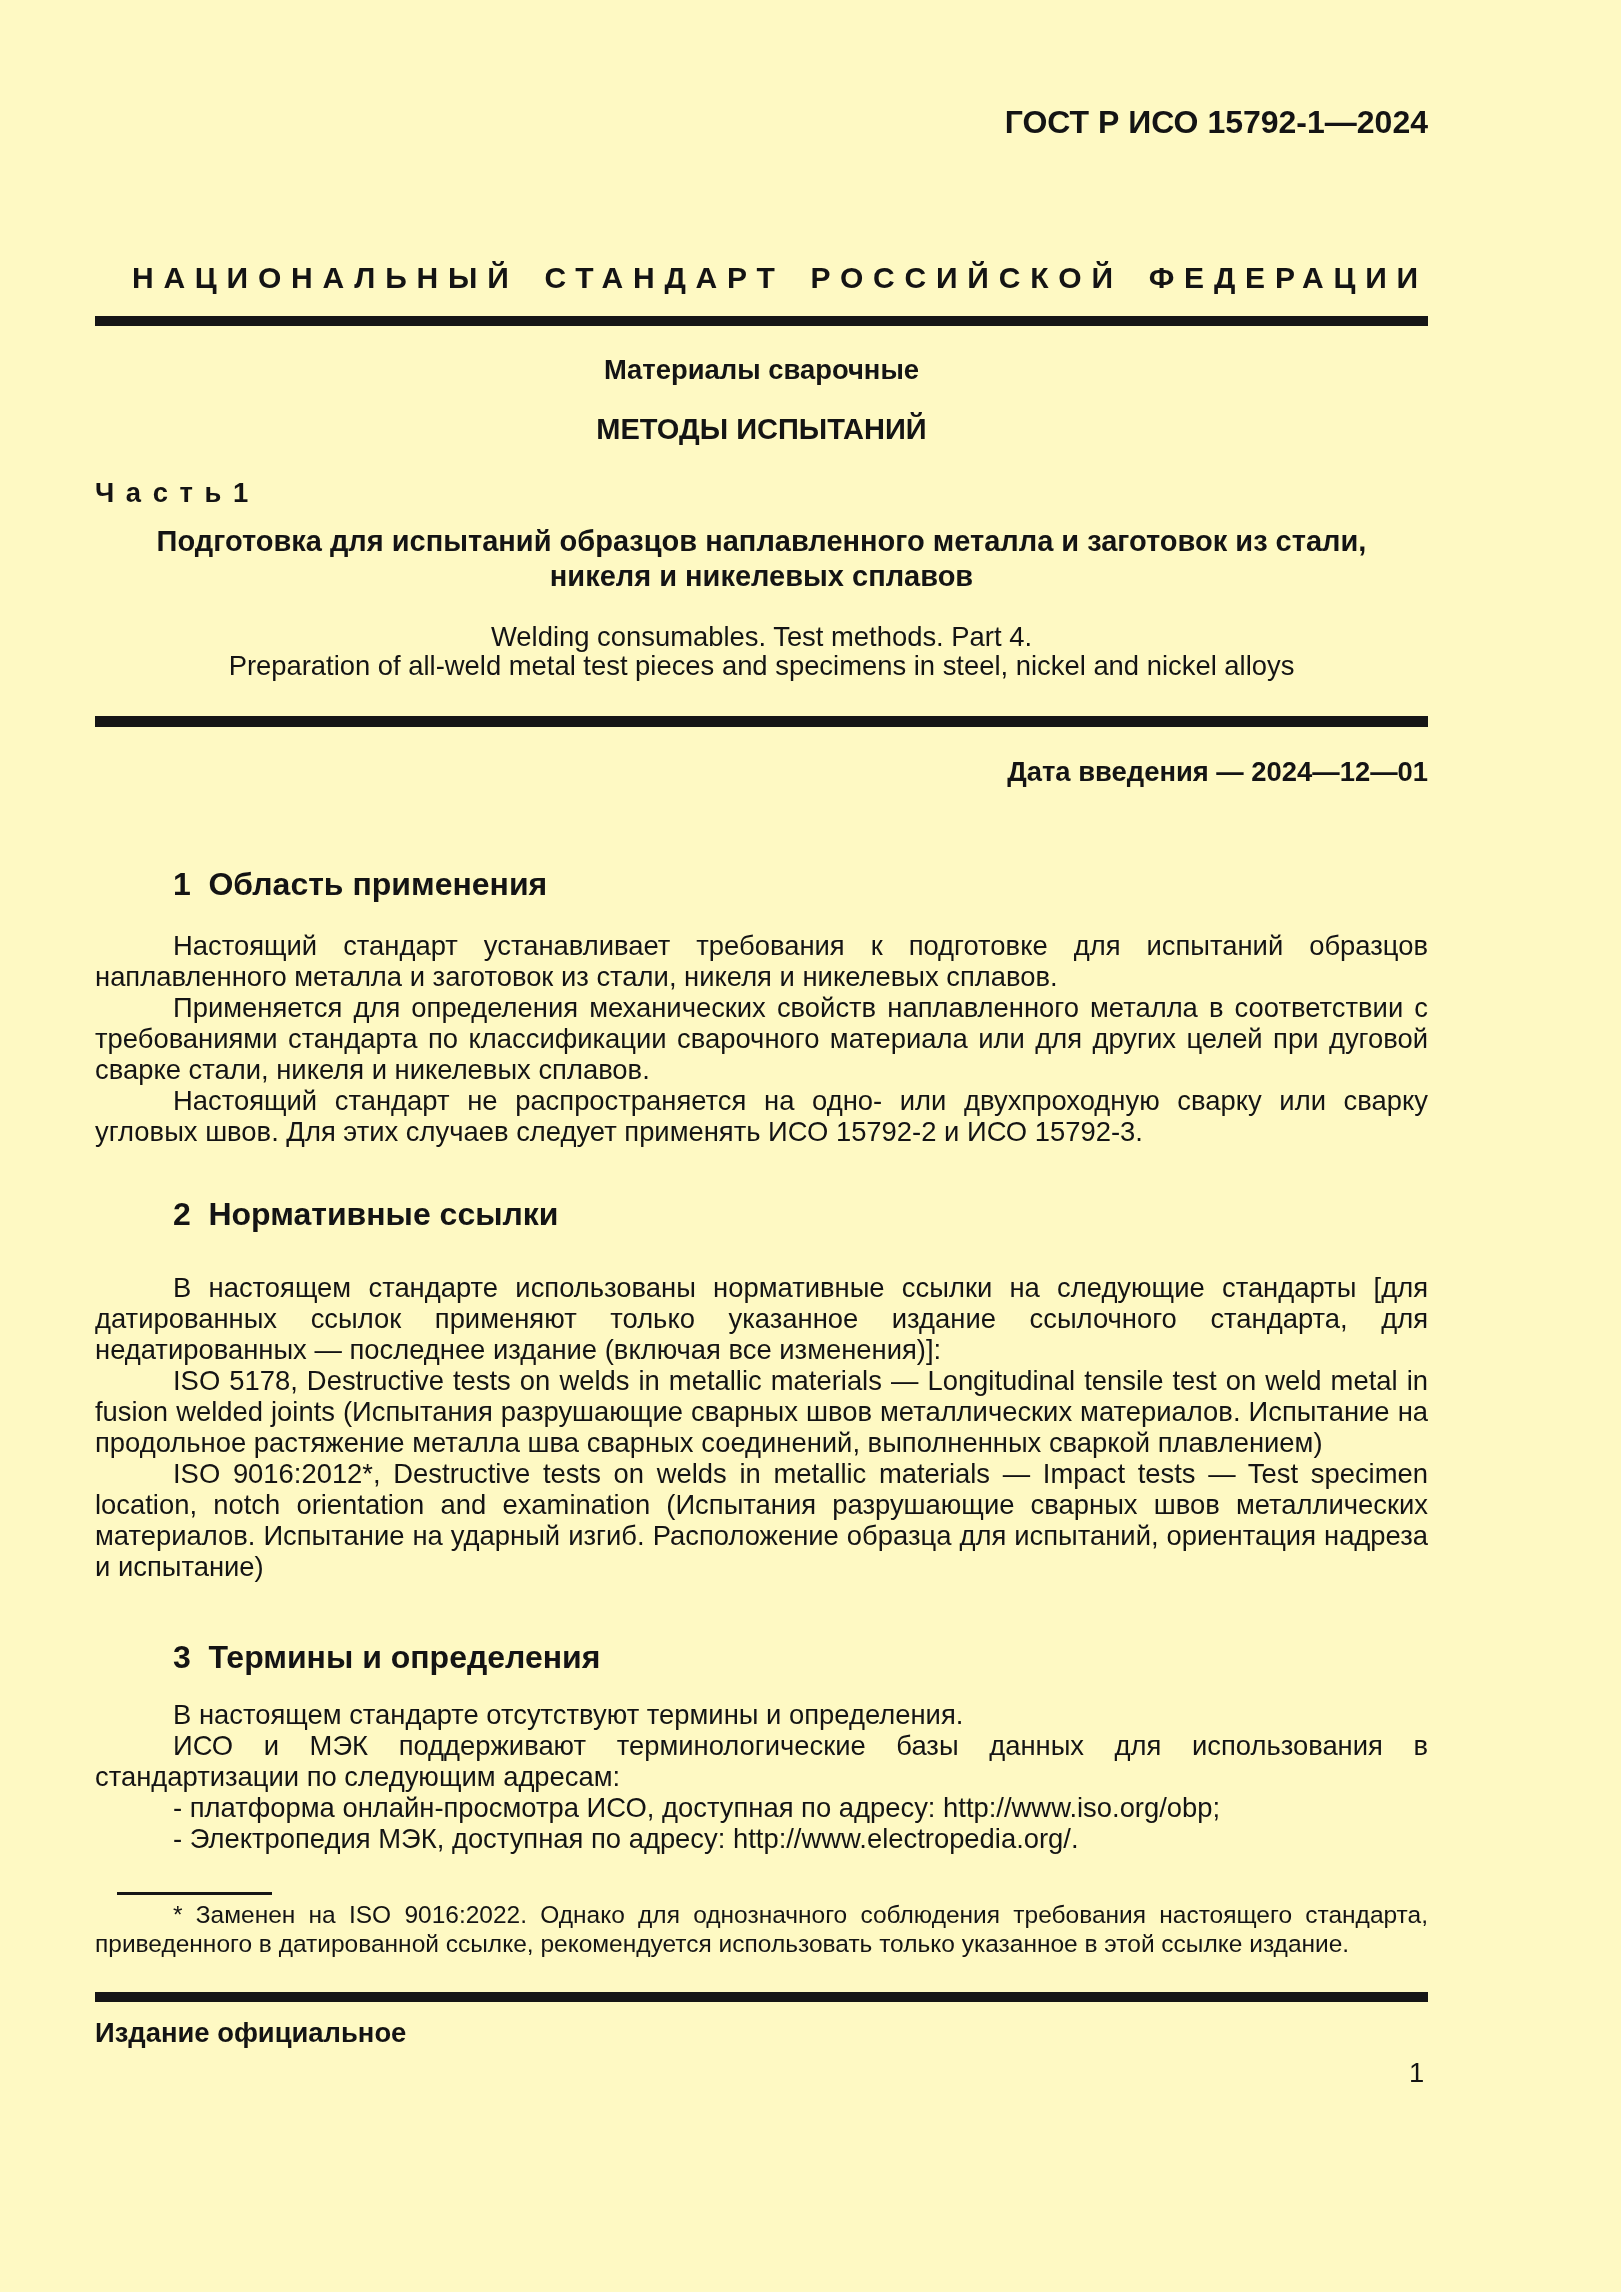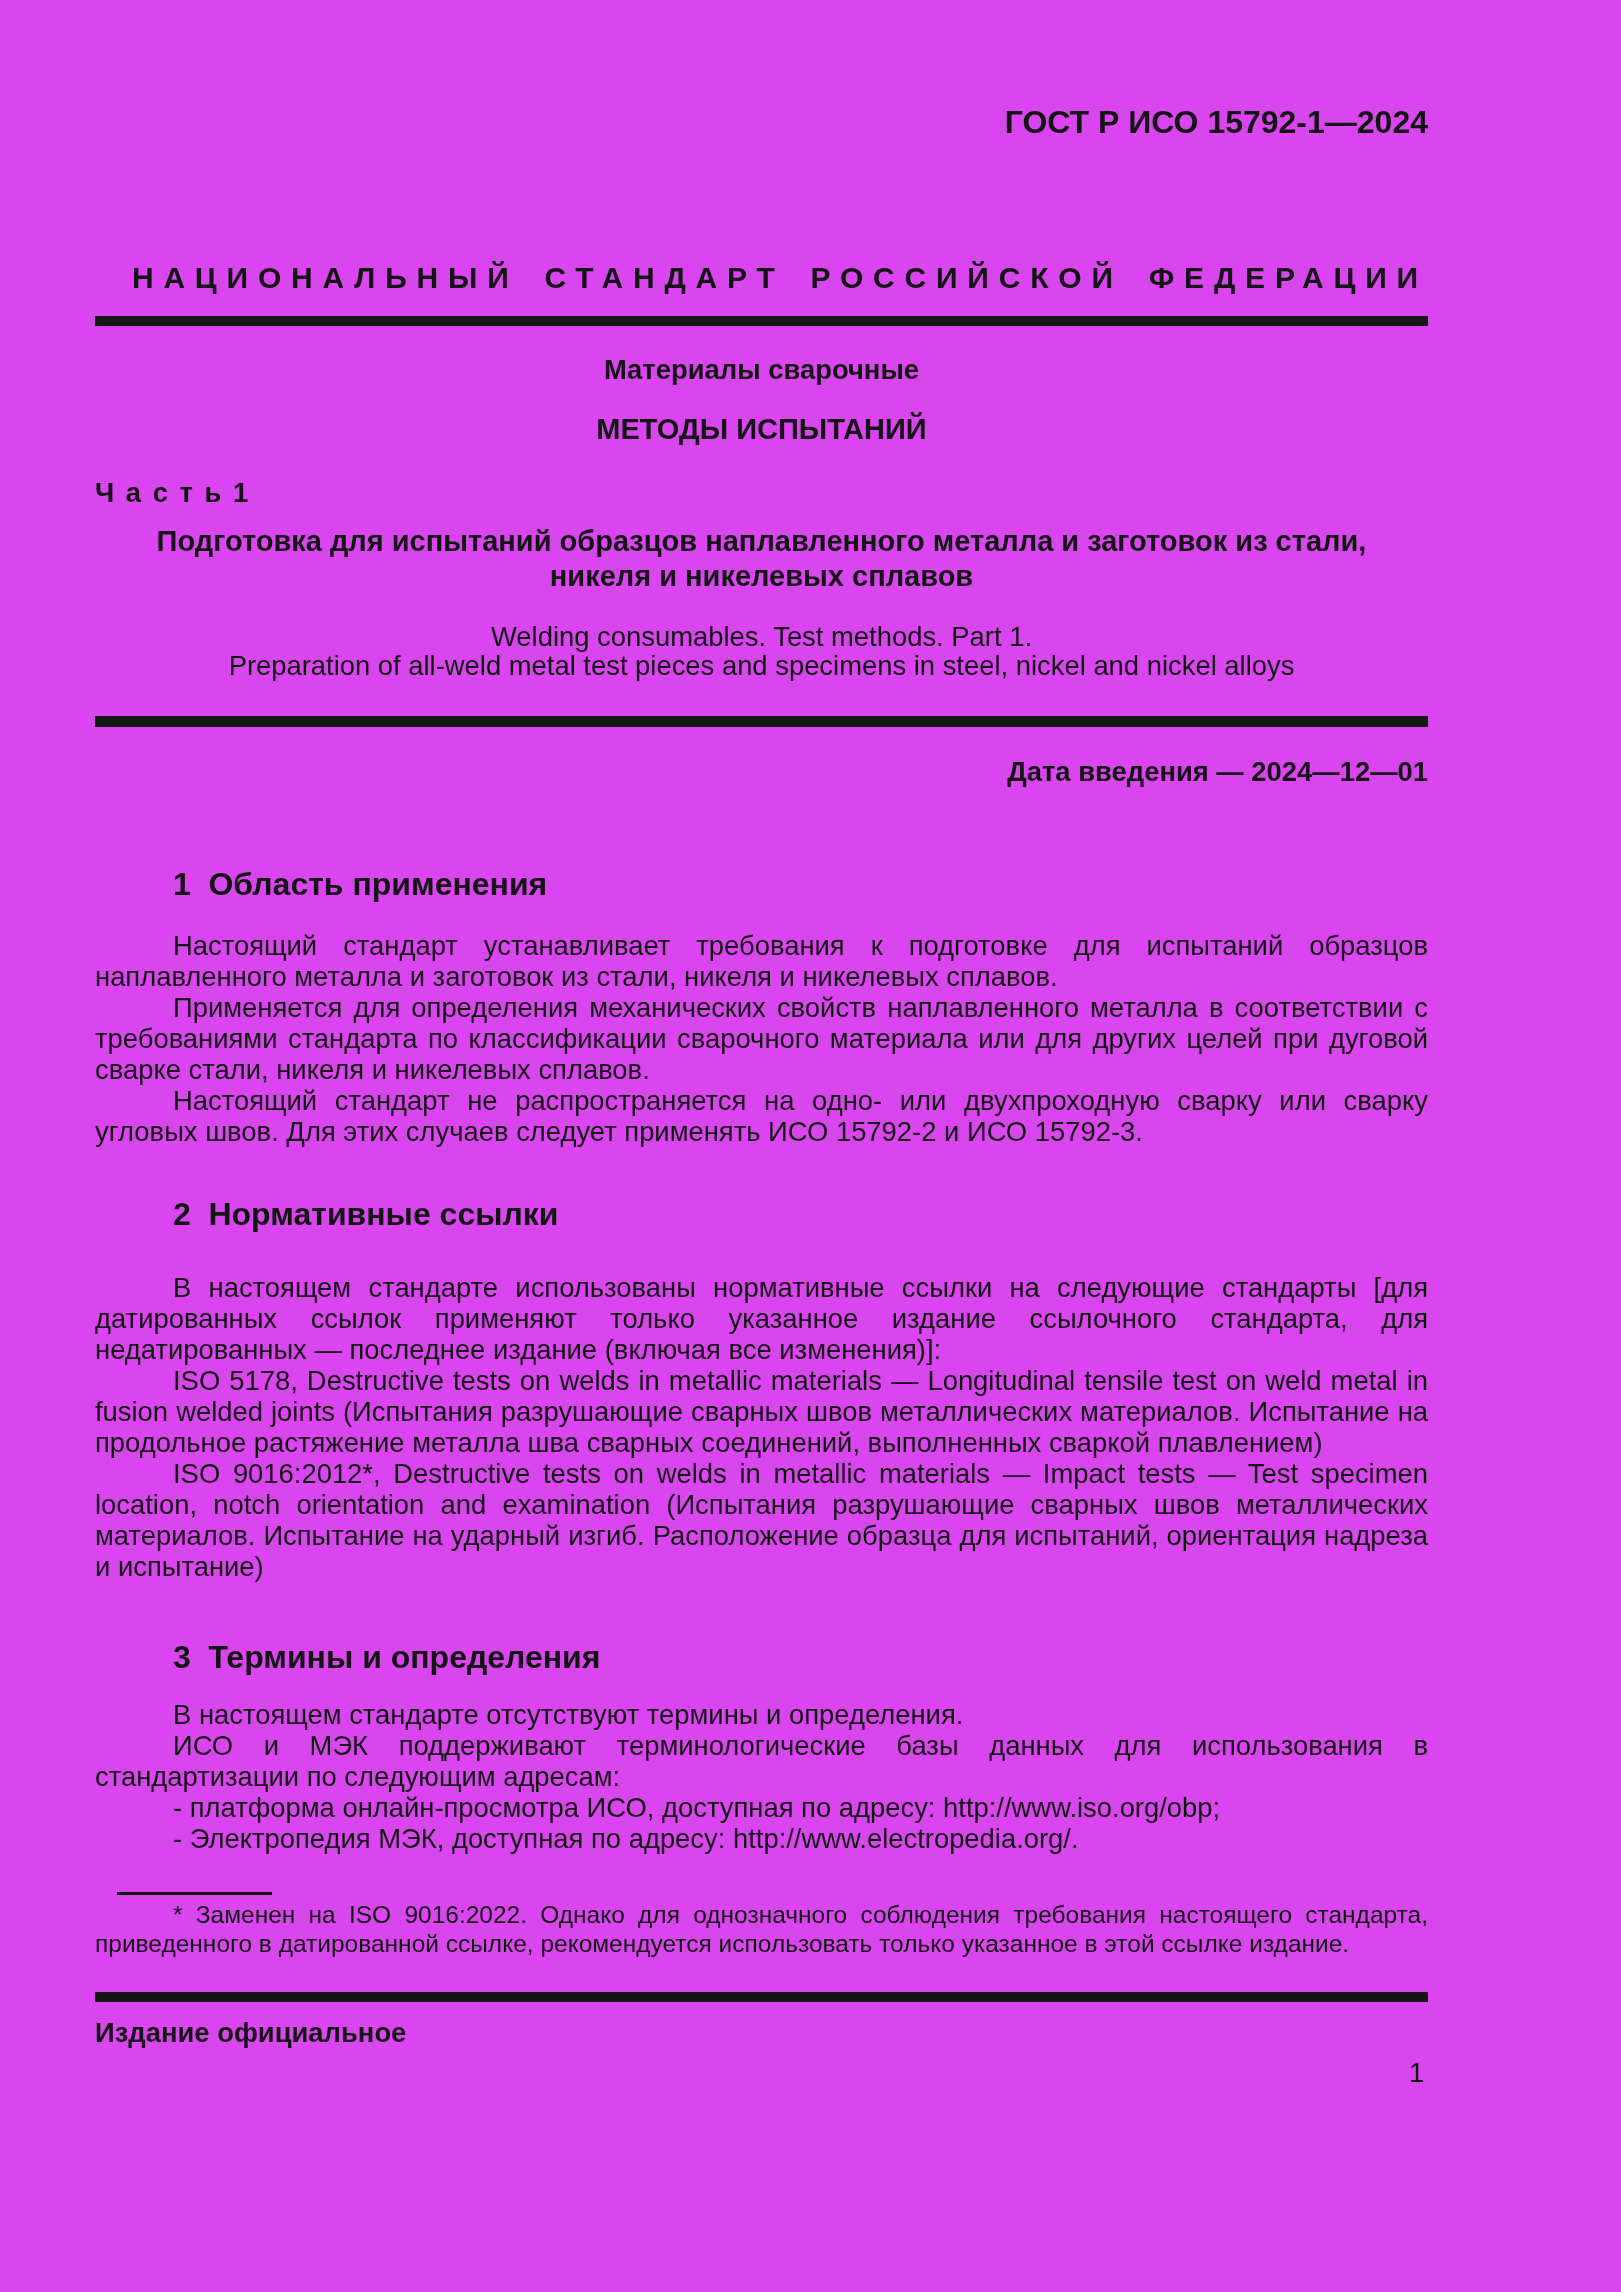--- a/index.html
+++ b/index.html
@@ -4,21 +4,21 @@
 <style>
   html, body {
     margin: 0;
     padding: 0;
     background: #ffffff;
   }
   .page {
     position: relative;
     width: 1621px;
     height: 2293px;
-    background: #d946ef;
+    background: #fef9c3;
     color: #141414;
     font-family: "Liberation Sans", sans-serif;
     overflow: hidden;
   }
   .content {
     position: absolute;
     left: 95px;
     top: 0;
     width: 1333px;
   }
@@ -166,21 +166,21 @@
     <div class="title-main">МЕТОДЫ ИСПЫТАНИЙ</div>
 
     <div class="title-part">Ч а с т ь  1</div>
 
     <div class="subtitle-ru">
       <div>Подготовка для испытаний образцов наплавленного металла и заготовок из стали,</div>
       <div>никеля и никелевых сплавов</div>
     </div>
 
     <div class="subtitle-en">
-      <div>Welding consumables. Test methods. Part 1.</div>
+      <div>Welding consumables. Test methods. Part 4.</div>
       <div>Preparation of all-weld metal test pieces and specimens in steel, nickel and nickel alloys</div>
     </div>
 
     <div class="bar bar-2"></div>
 
     <div class="date-line">Дата введения — 2024—12—01</div>
 
     <h2 class="section-h h1">
       <span class="num">1</span>
       <span>Область применения</span>

